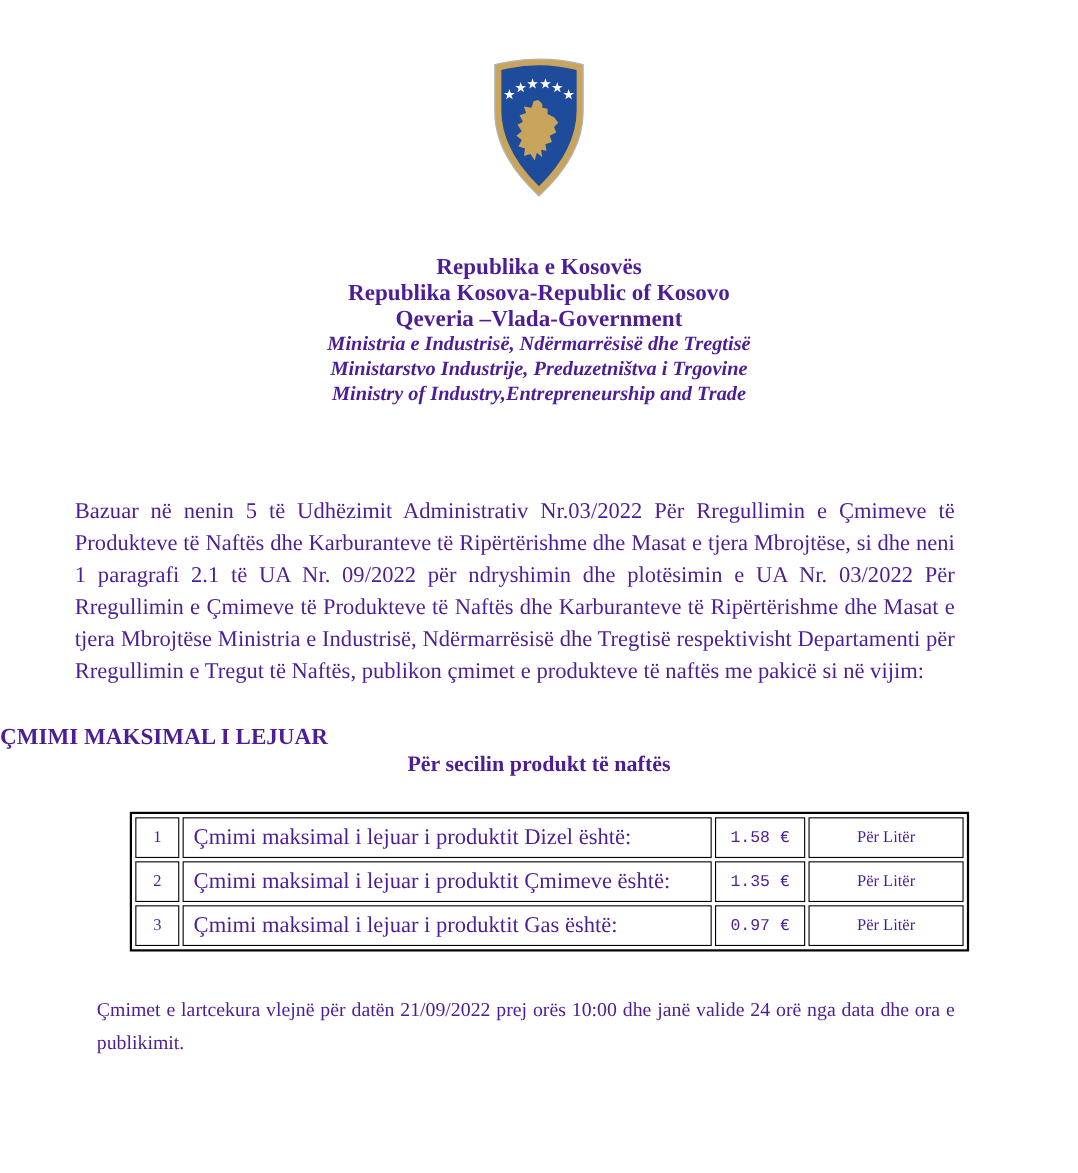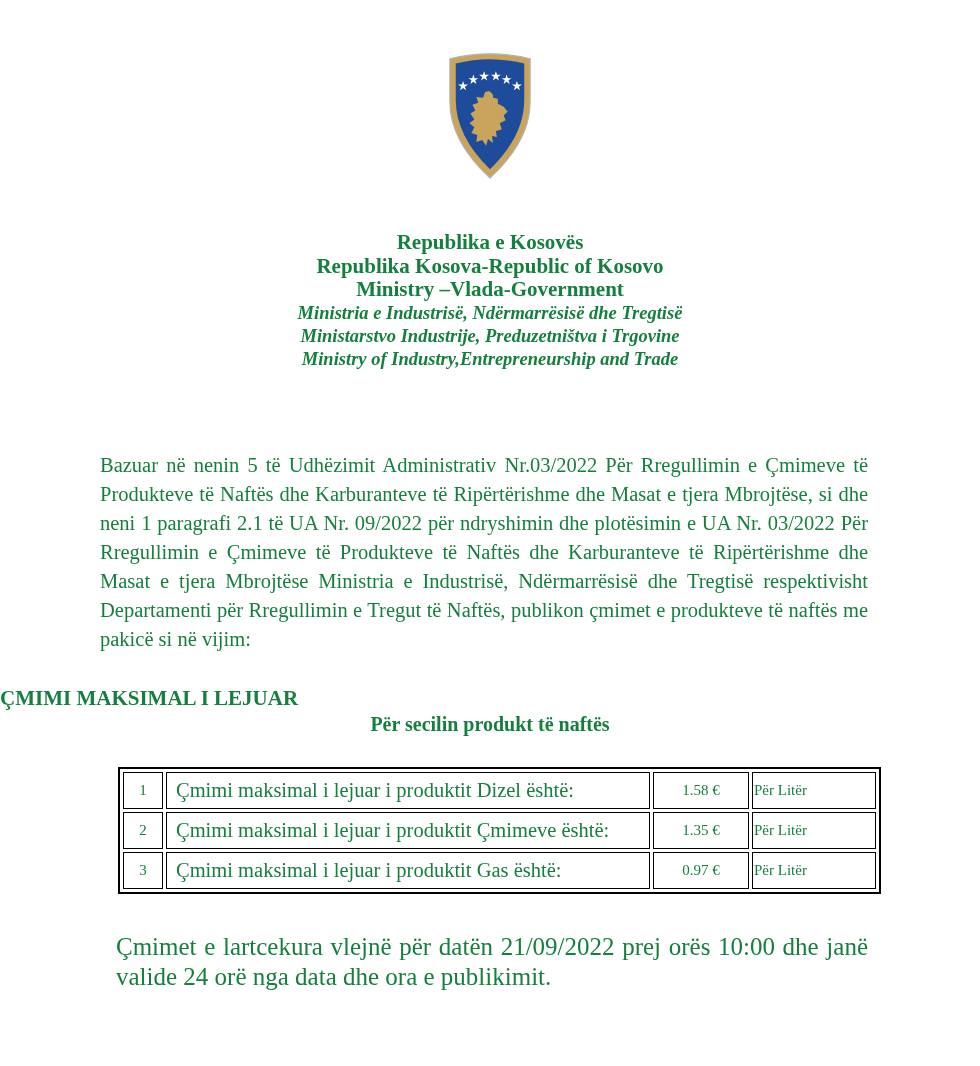--- a/index.html
+++ b/index.html
@@ -3,21 +3,21 @@
 <meta charset="utf-8">
 <style>
   * { box-sizing: border-box; }
   html, body { margin: 0; padding: 0; background: #ffffff; }
   .page {
     position: relative;
     width: 980px;
     height: 1066px;
     background: #ffffff;
     font-family: "Liberation Serif", "DejaVu Serif", serif;
-    color: #15803d;
+    color: #4c1d95;
     overflow: hidden;
   }
   .emblem-wrap {
     padding-top: 46px;
     display: flex;
     justify-content: center;
   }
   .emblem-wrap svg { display: block; }
 
   .gov-header {
@@ -28,21 +28,21 @@
     line-height: 23.5px;
   }
   .ministry-block {
     text-align: center;
     font-weight: bold;
     font-style: italic;
     font-size: 18.5px;
     line-height: 23px;
   }
   .body-par {
-    margin: 80px 112px 0 100px;
+    margin: 80px 112px 0 68px;
     font-size: 20.5px;
     line-height: 29px;
     text-align: justify;
     text-align-last: left;
     font-family: Liberation Serif, serif;
   }
   .doc-title {
     margin-top: 31px;
     text-align: left;
     font-weight: bold;
@@ -64,26 +64,26 @@
     background: #fff;
   }
   table.price-table td {
     border: 1.5px solid #000;
     height: 37px;
     vertical-align: middle;
     background: #fff;
   }
   td.c-no    { width: 40px;  text-align: center; font-size: 15px; }
   td.c-desc  { padding-left: 9px; font-size: 20.5px; }
-  td.c-price { width: 96px;  text-align: center; font-size: 15px; }
-  td.c-unit  { width: 124px; text-align: left; font-size: 15px; }
+  td.c-price { width: 82px;  text-align: center; font-size: 15px; font-family: Liberation Mono, monospace; }
+  td.c-unit  { width: 141px; text-align: center; font-size: 15px; }
 
   .footer-par {
-    margin: 38px 112px 0 116px;
-    font-size: 25px;
+    margin: 38px 112px 0 88px;
+    font-size: 18px;
     line-height: 30px;
     text-align: justify;
     text-align-last: left;
   }
 </style>
 </head>
 <body>
 
 <div class="page">
 
@@ -106,21 +106,21 @@
         <use href="#koso-star" transform="translate(77.5,41) scale(5.3)"></use>
       </g>
 
       <path d="M 49 46 C 52 48 54 50 53 53 L 58 54 L 58 59 L 64 62 L 68 67 L 64 71 L 66 76 L 60 79 L 62 85 L 56 87 L 57 93 L 52 92 L 53 99 L 48 95 L 46 102 L 42 96 L 36 98 L 37 91 L 31 89 L 34 83 L 29 79 L 34 75 L 30 69 L 35 66 L 32 60 L 38 58 L 36 52 L 43 53 L 45 47 Z" fill="#c8a45c"></path>
     </svg>
   </div>
 
   <div class="gov-header">
     <div>Republika e Kosovës</div>
     <div>Republika Kosova-Republic of Kosovo</div>
-    <div>Ministry –Vlada-Government</div>
+    <div>Qeveria –Vlada-Government</div>
   </div>
 
   <div class="ministry-block">
     <div>Ministria e Industrisë, Ndërmarrësisë dhe Tregtisë</div>
     <div>Ministarstvo Industrije, Preduzetništva i Trgovine</div>
     <div>Ministry of Industry,Entrepreneurship and Trade</div>
   </div>
 
   <p class="body-par">Bazuar në nenin 5 të Udhëzimit Administrativ Nr.03/2022 Për Rregullimin e Çmimeve të Produkteve të Naftës dhe Karburanteve të Ripërtërishme dhe Masat e tjera Mbrojtëse, si dhe neni 1 paragrafi 2.1 të UA Nr. 09/2022 për ndryshimin dhe plotësimin e UA Nr. 03/2022 Për Rregullimin e Çmimeve të Produkteve të Naftës dhe Karburanteve të Ripërtërishme dhe Masat e tjera Mbrojtëse Ministria e Industrisë, Ndërmarrësisë dhe Tregtisë respektivisht Departamenti për Rregullimin e Tregut të Naftës, publikon çmimet e produkteve të naftës me pakicë si në vijim:</p>
 

